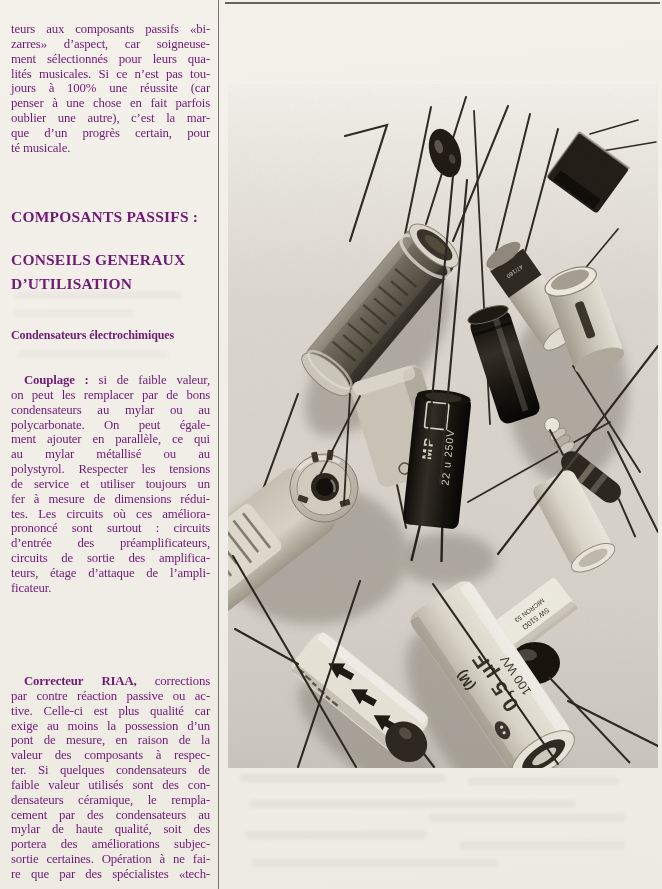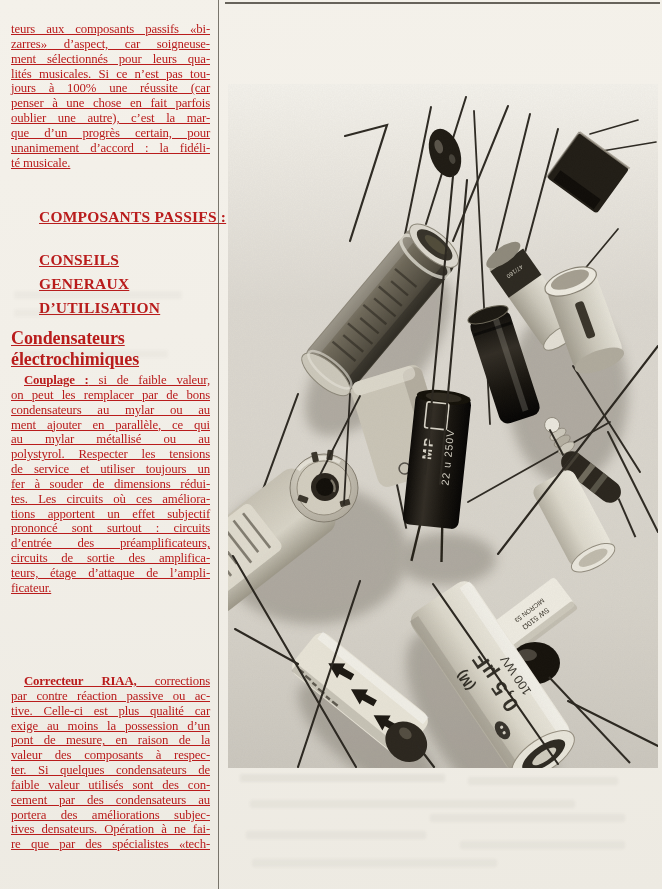--- a/index.html
+++ b/index.html
@@ -1,27 +1,27 @@
 <!DOCTYPE html>
 <html><head>
 <meta charset="utf-8">
 <style>
   html,body{margin:0;padding:0;}
   body{width:662px;height:889px;position:relative;overflow:hidden;
        font-family:"Liberation Serif","DejaVu Serif",serif;
        background:linear-gradient(175deg,#f4f1ea 0%,#f1eee7 55%,#edeae2 100%);}
   #page{position:absolute;inset:0;}
-  .colblock{position:absolute;left:11px;width:199px;color:#b91c1c;text-decoration:underline;}
+  .colblock{position:absolute;left:11px;width:199px;color:#701a75;}
   .pline{font-size:12.8px;line-height:14.85px;letter-spacing:-0.15px;
          text-align:justify;text-align-last:justify;text-justify:inter-word;
          white-space:nowrap;}
   .pline.plast{text-align-last:left;}
   .indent .pline:first-child{text-indent:13px;}
-  .h-big{font-size:15.5px;font-weight:bold;letter-spacing:0.2px;line-height:24px;margin-left:28px;}
-  .h-sub{font-size:18px;font-weight:bold;letter-spacing:-0.1px;}
+  .h-big{font-size:15.5px;font-weight:bold;letter-spacing:0.2px;line-height:24px;}
+  .h-sub{font-size:12px;font-weight:bold;letter-spacing:-0.1px;}
   #vrule{position:absolute;left:218px;top:0;width:1.4px;height:889px;
          background:#5a564c;opacity:.8;}
   #toprule{position:absolute;left:225px;top:2px;width:435px;height:1.8px;
            background:#4e4a42;opacity:.85;}
   #photo{position:absolute;left:228px;top:84px;width:430px;height:684px;}
   .ghost{position:absolute;background:#6b665a;filter:blur(1.6px);border-radius:2px;}
   svg text{font-family:"Liberation Sans","DejaVu Sans",sans-serif;}
 </style>
 </head>
 <body>
@@ -30,63 +30,64 @@
 
   <div class="colblock" style="top:22px">
       <div class="pline">teurs aux composants passifs «bi-</div>
       <div class="pline">zarres» d’aspect, car soigneuse-</div>
       <div class="pline">ment sélectionnés pour leurs qua-</div>
       <div class="pline">lités musicales. Si ce n’est pas tou-</div>
       <div class="pline">jours à 100% une réussite (car</div>
       <div class="pline">penser à une chose en fait parfois</div>
       <div class="pline">oublier une autre), c’est la mar-</div>
       <div class="pline">que d’un progrès certain, pour</div>
-      <div class="pline">unanimement d’accord : la fidéli-</div>
       <div class="pline plast">té musicale.</div>
     </div>
 
   <div class="colblock h-big" style="top:205px">COMPOSANTS PASSIFS :</div>
 
   <div class="colblock" style="top:248px">
     <div class="h-big">CONSEILS GENERAUX</div>
     <div class="h-big">D’UTILISATION</div>
   </div>
 
   <div class="colblock h-sub" style="top:328px">Condensateurs électrochimiques</div>
 
   <div class="colblock indent" style="top:373px">
       <div class="pline"><b>Couplage :</b> si de faible valeur,</div>
       <div class="pline">on peut les remplacer par de bons</div>
       <div class="pline">condensateurs au mylar ou au</div>
+      <div class="pline">polycarbonate. On peut égale-</div>
       <div class="pline">ment ajouter en parallèle, ce qui</div>
       <div class="pline">au mylar métallisé ou au</div>
       <div class="pline">polystyrol. Respecter les tensions</div>
       <div class="pline">de service et utiliser toujours un</div>
-      <div class="pline">fer à souder de dimensions rédui-</div>
+      <div class="pline">fer à mesure de dimensions rédui-</div>
       <div class="pline">tes. Les circuits où ces améliora-</div>
-      <div class="pline">tions apportent un effet subjectif</div>
       <div class="pline">prononcé sont surtout : circuits</div>
       <div class="pline">d’entrée des préamplificateurs,</div>
       <div class="pline">circuits de sortie des amplifica-</div>
       <div class="pline">teurs, étage d’attaque de l’ampli-</div>
       <div class="pline plast">ficateur.</div>
     </div>
 
   <div class="colblock indent" style="top:674px">
       <div class="pline"><b>Correcteur RIAA,</b> corrections</div>
       <div class="pline">par contre réaction passive ou ac-</div>
       <div class="pline">tive. Celle-ci est plus qualité car</div>
       <div class="pline">exige au moins la possession d’un</div>
       <div class="pline">pont de mesure, en raison de la</div>
       <div class="pline">valeur des composants à respec-</div>
       <div class="pline">ter. Si quelques condensateurs de</div>
       <div class="pline">faible valeur utilisés sont des con-</div>
+      <div class="pline">densateurs céramique, le rempla-</div>
       <div class="pline">cement par des condensateurs au</div>
+      <div class="pline">mylar de haute qualité, soit des</div>
       <div class="pline">portera des améliorations subjec-</div>
-      <div class="pline">tives densateurs. Opération à ne fai-</div>
+      <div class="pline">sortie certaines. Opération à ne fai-</div>
       <div class="pline">re que par des spécialistes «tech-</div>
     </div>
 
   <div class="ghost" style="left:14px;top:291px;width:168px;height:8px;opacity:.045"></div>
   <div class="ghost" style="left:14px;top:309px;width:120px;height:8px;opacity:.04"></div>
   <div class="ghost" style="left:18px;top:350px;width:150px;height:8px;opacity:.04"></div>
 
   <div id="vrule"></div>
   <div id="toprule"></div>
 

